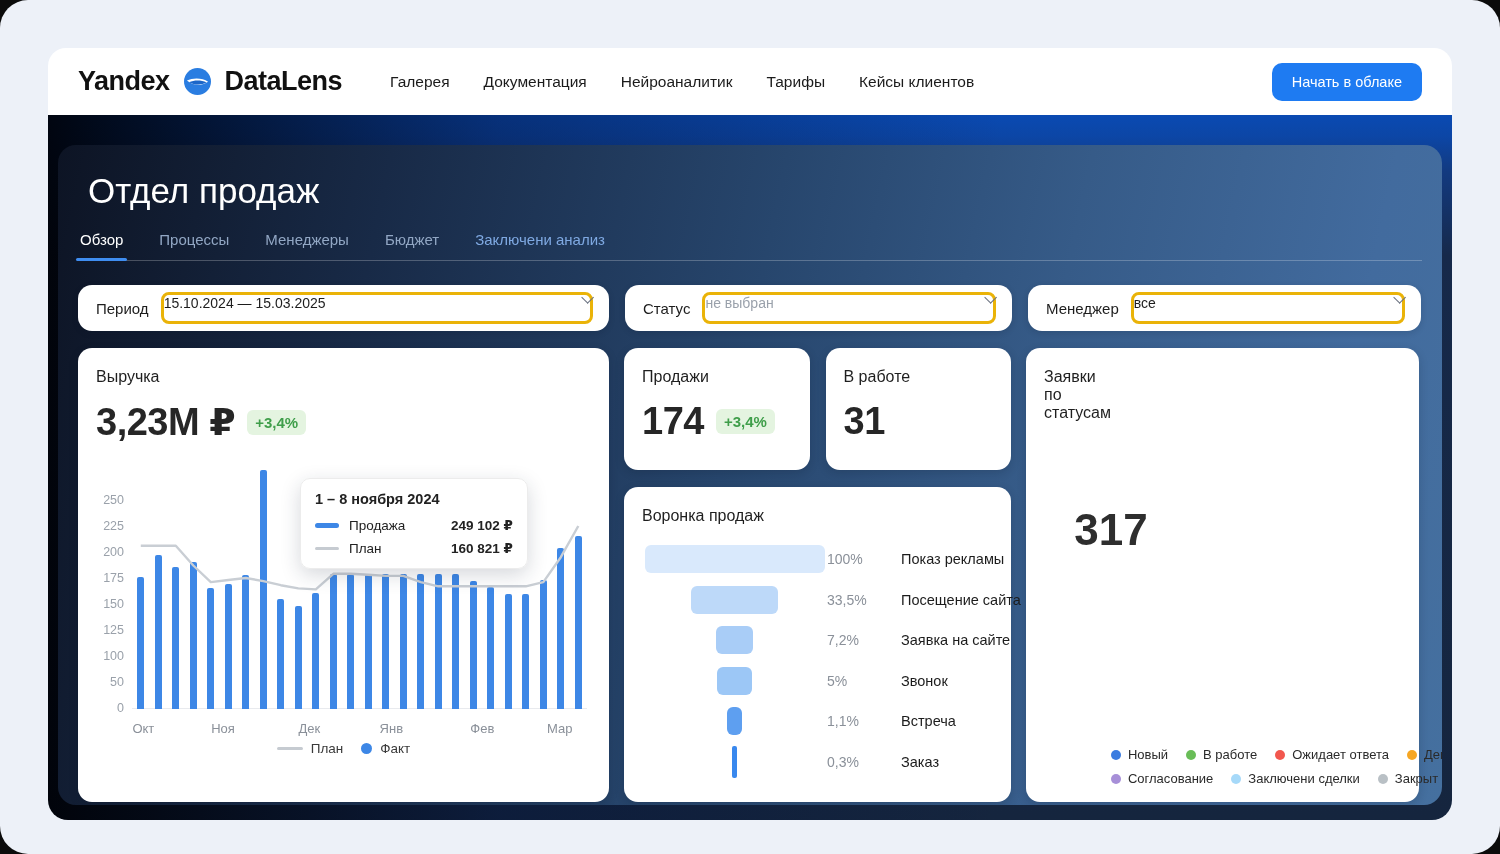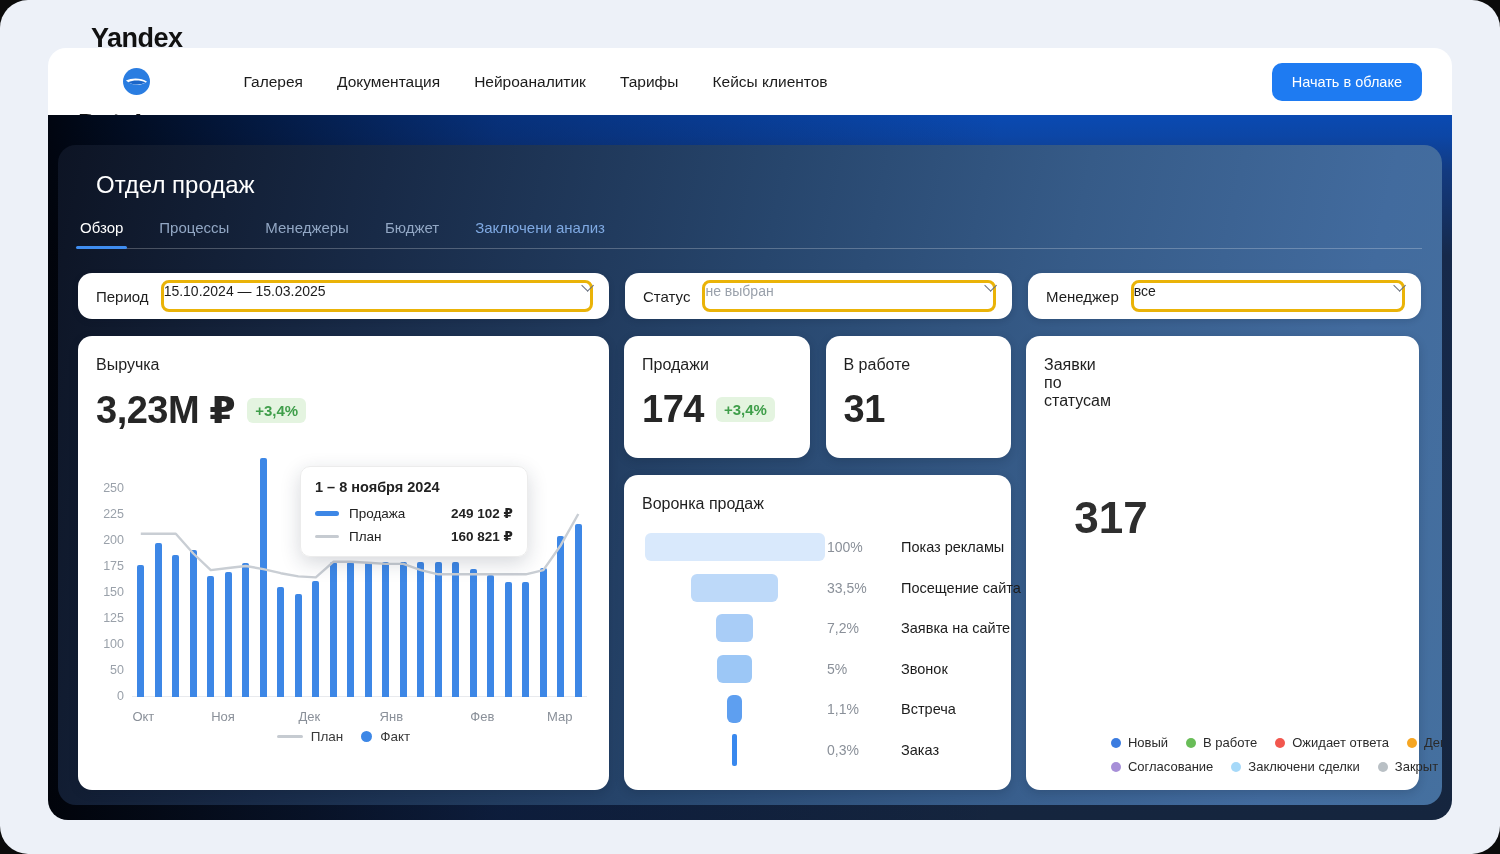--- a/index.html
+++ b/index.html
@@ -3,38 +3,38 @@
 <meta charset="utf-8">
 <style>
   * { margin:0; padding:0; box-sizing:border-box; }
   html,body { width:1500px; height:854px; }
   body { font-family:"Liberation Sans","DejaVu Sans",sans-serif; background:#0b0b0b; position:relative; overflow:hidden; }
   .canvas { position:absolute; inset:0; background:#edf1f8; border-radius:28px; }
 
   
   .header { position:absolute; left:48px; right:48px; top:48px; height:67px; background:#fff;
             border-radius:18px 18px 0 0; display:flex; align-items:center; padding:0 30px; }
-  .logo { display:flex; align-items:center; gap:14px; font-size:27px; font-weight:800; color:#111; letter-spacing:-0.5px;flex-direction:column; }
+  .logo { display:flex; align-items:center; gap:14px; font-size:27px; font-weight:800; color:#111; letter-spacing:-0.5px; }
   .logo-icon { width:27px; height:27px; flex:0 0 auto; }
   .nav { display:flex; gap:34px; margin-left:48px; }
   .nav-item { font-size:15.5px; color:#1b1b1b; cursor:pointer; text-decoration:none; }
   .cta { margin-left:auto; background:#1e7bf2; color:#fff; border:none; border-radius:10px;
          font-size:14.5px; font-weight:500; padding:11px 20px; cursor:pointer; font-family:inherit; }
 
   
   .backdrop { position:absolute; left:48px; right:48px; top:115px; bottom:34px; border-radius:0 0 20px 20px;
     background:
       linear-gradient(90deg, rgba(0,2,8,.95) 0%, rgba(3,18,55,.45) 32%, rgba(0,0,0,0) 68%),
       linear-gradient(180deg, #0a4ab2 0%, #0c46a6 3%, #123a80 8%, #16294a 20%, #15253e 100%); }
 
   
   .panel { position:absolute; left:58px; right:58px; top:145px; bottom:49px; border-radius:18px; overflow:hidden;
     background: linear-gradient(102deg, #0d1424 0%, #182a47 22%, #27466d 48%, #365b88 68%, #426b9e 88%, #45709f 100%);
     padding:26px 20px 0; }
-  .dash-title { color:#fff; font-size:24px; font-weight:500; margin-left:18px; }
+  .dash-title { color:#fff; font-size:35px; font-weight:500; margin-left:10px; }
   .tabs { display:flex; gap:36px; margin-top:20px; border-bottom:1px solid rgba(255,255,255,.24); padding:0 2px 12px; }
   .tab { font-size:15px; color:#92a7c4; cursor:pointer; position:relative; }
   .tab.hl { color:#7fa9e2; }
   .tab.active { color:#fff; }
   .tab.active::after { content:""; position:absolute; left:-4px; right:-4px; bottom:-13px; height:3px;
                        background:#3f8df0; border-radius:2px; }
 
   
   .filters { display:flex; gap:16px; margin-top:24px; }
   .filter { background:#fff; border-radius:14px; height:46px; display:flex; align-items:center;

